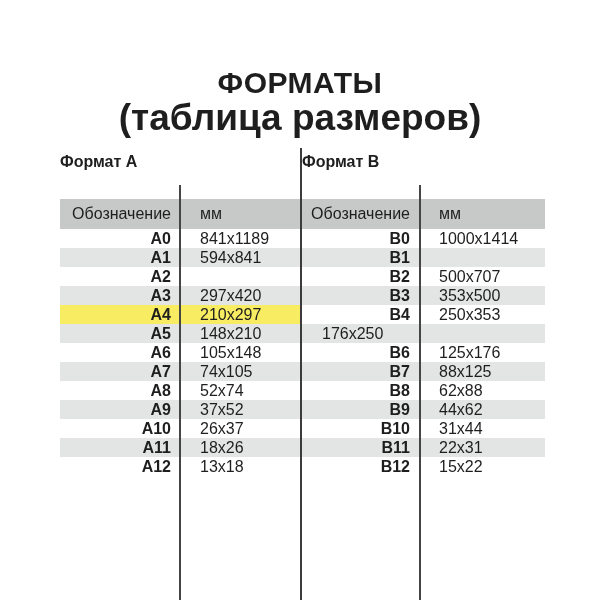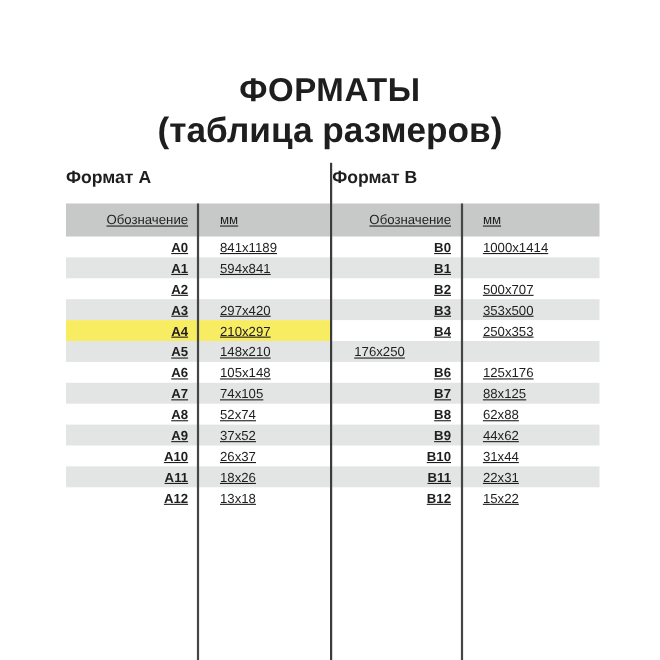--- a/index.html
+++ b/index.html
@@ -15,27 +15,27 @@
   body{
     width:600px;height:600px;
     background:var(--page-bg);
     font-family:"Liberation Sans", sans-serif;
     color:var(--text);
   }
   #page{position:relative;width:600px;height:600px;overflow:hidden;background:var(--page-bg);margin-top:48px;}
 
   .title-block{position:absolute;top:16px;left:0;width:600px;text-align:center;font-weight:700;}
   .title-line1{font-size:30px;line-height:37px;letter-spacing:0.5px;}
-  .title-line2{font-size:32px;line-height:34px;}
+  .title-line2{font-size:37px;line-height:34px;}
 
   .heading{position:absolute;top:105px;font-size:16px;font-weight:700;text-align:left;}
   .headingA{left:60px;width:240px;}
   .headingB{left:302px;width:243px;}
 
-  .table{position:absolute;top:137px;font-size:12px;text-decoration:underline;}
+  .table{position:absolute;top:151px;font-size:16px;}
   .tableA{left:60px;width:240px;}
   .tableB{left:302px;width:243px;}
 
   .thead{height:30px;background:var(--header-row-bg);display:flex;}
   .trow{height:19px;display:flex;background:transparent;}
   .cell{display:flex;align-items:center;box-sizing:border-box;white-space:nowrap;}
   .des{justify-content:flex-end;padding-right:9px;font-weight:700;}
   .tableA .des{width:120px;}
   .tableB .des{width:117px;}
   .size{flex:1;padding-left:20px;font-weight:400;}

